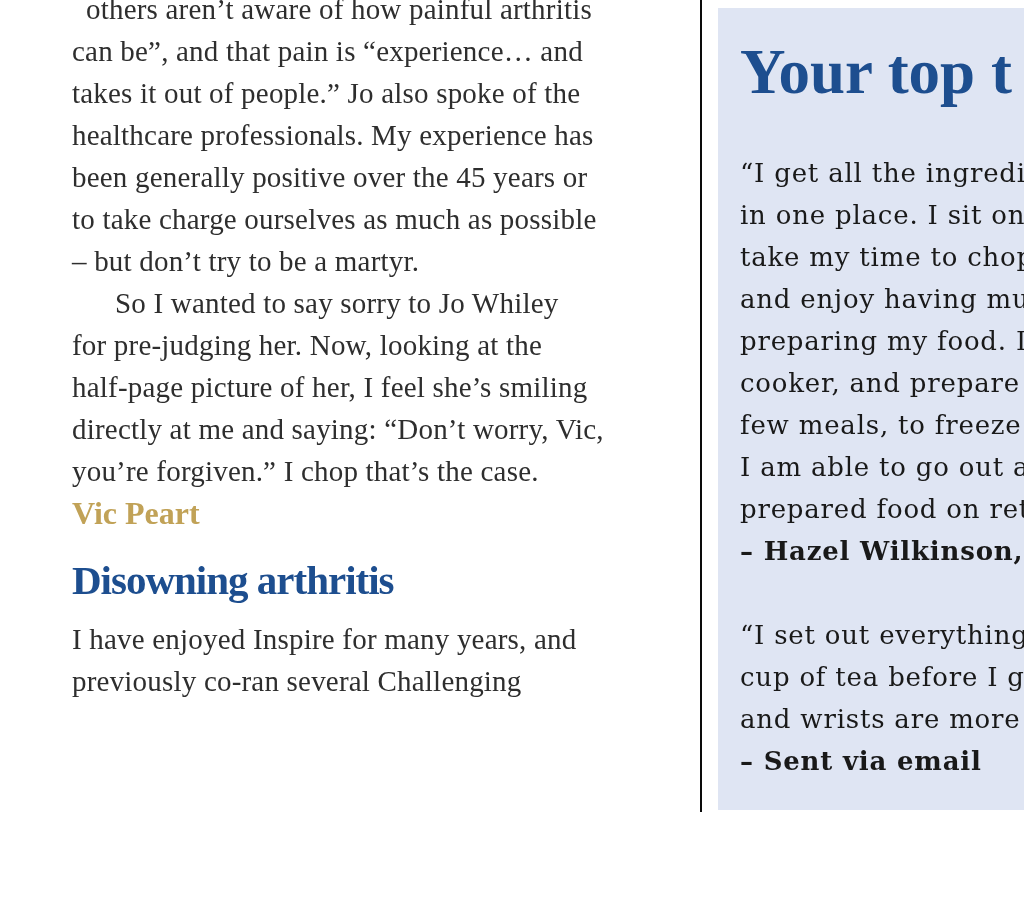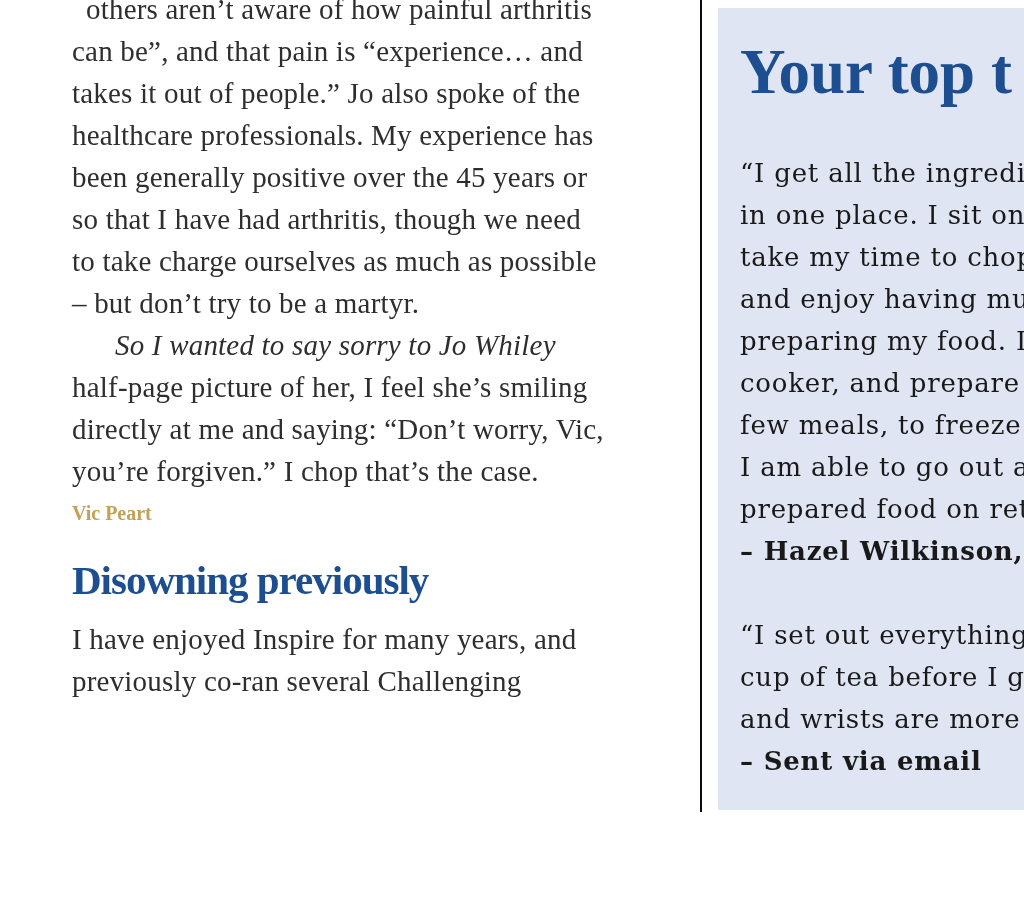--- a/index.html
+++ b/index.html
@@ -20,25 +20,25 @@
   }
   .ln {
     height: 42px;
     line-height: 42px;
     font-size: 29px;
     color: #2e2e2e;
     white-space: nowrap;
     letter-spacing: 0.2px;
   }
   .ln.first-cropped { text-indent: 14px; }
-  .ln.para-indent { text-indent: 43px; font-style: italic; }
+  .ln.para-indent { text-indent: 43px; }
   .byline {
     height: 42px;
     line-height: 42px;
-    font-size: 20px;
+    font-size: 32px;
     font-weight: bold;
     color: #c1a257;
     white-space: nowrap;
   }
   .section-heading {
     margin-top: 22px;
     height: 48px;
     line-height: 48px;
     font-size: 41px;
     font-weight: bold;
@@ -94,32 +94,32 @@
 </style>
 </head>
 <body>
 
 <div class="left-col">
   <div class="ln first-cropped">others aren’t aware of how painful arthritis</div>
   <div class="ln">can be”, and that pain is “experience… and</div>
   <div class="ln">takes it out of people.” Jo also spoke of the</div>
   <div class="ln">healthcare professionals. My experience has</div>
   <div class="ln">been generally positive over the 45 years or</div>
-  <div class="ln">so that I have had arthritis, though we need</div>
   <div class="ln">to take charge ourselves as much as possible</div>
   <div class="ln">– but don’t try to be a martyr.</div>
 
   <div class="ln para-indent">So I wanted to say sorry to Jo Whiley</div>
+  <div class="ln">for pre-judging her. Now, looking at the</div>
   <div class="ln">half-page picture of her, I feel she’s smiling</div>
   <div class="ln">directly at me and saying: “Don’t worry, Vic,</div>
   <div class="ln">you’re forgiven.” I chop that’s the case.</div>
 
   <div class="byline">Vic Peart</div>
 
-  <h2 class="section-heading" style="margin-bottom:0;">Disowning previously</h2>
+  <h2 class="section-heading" style="margin-bottom:0;">Disowning arthritis</h2>
 
   <div class="ln p3-first"><span>I have enjoyed </span><span class="it">Inspire</span><span> for many years, and</span></div>
   <div class="ln">previously co-ran several Challenging</div>
 </div>
 
 <div class="divider"></div>
 
 <div class="tips-panel">
   <div class="tips-title">Your top t</div>
   <div class="tips-body">

